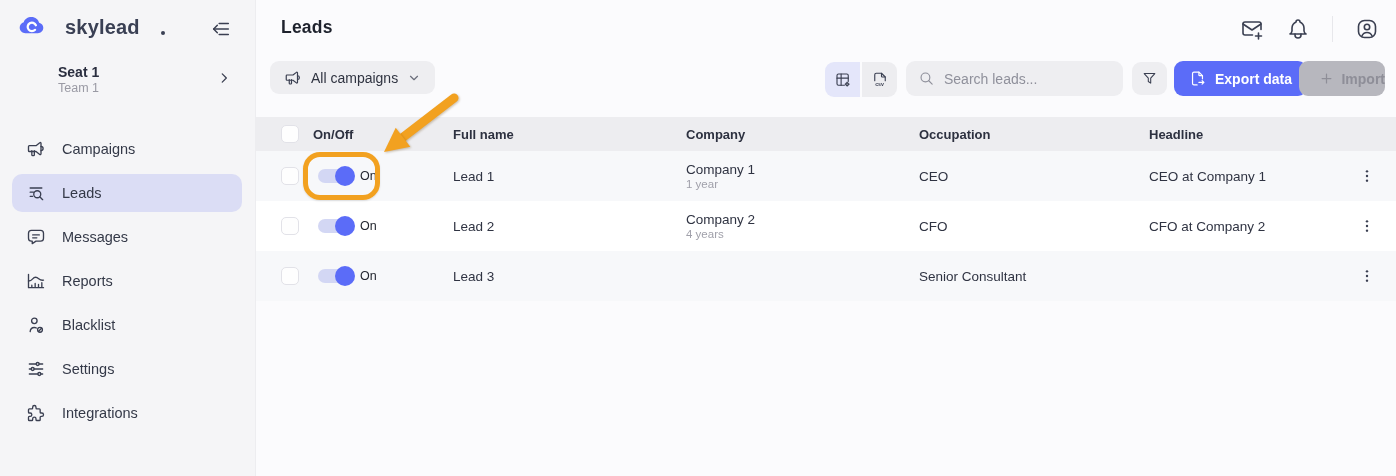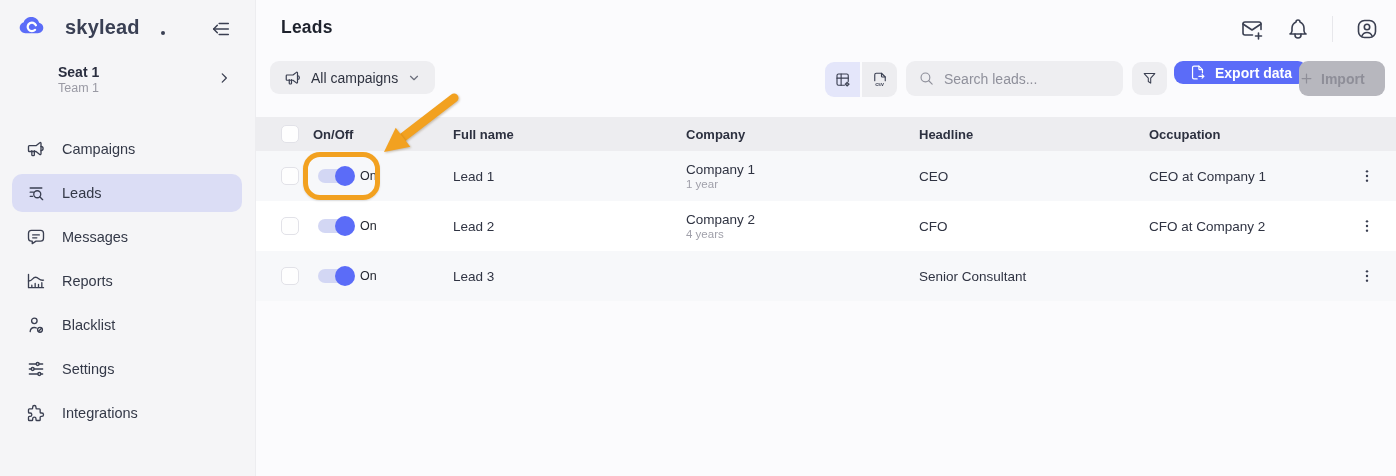--- a/index.html
+++ b/index.html
@@ -39,23 +39,23 @@
   .seg { position:absolute; left:569px; top:62px; display:flex; gap:2px; }
   .seg-btn { width:35px; height:35px; display:flex; align-items:center; justify-content:center; cursor:pointer; background:#EDEDF0; }
   .seg-btn.sel { background:#E4E6FA; }
   .seg-btn:first-child { border-radius:9px 0 0 9px; }
   .seg-btn:last-child { border-radius:0 9px 9px 0; }
   .search { position:absolute; left:650px; top:61px; width:217px; height:35px; background:#EEEEF1; border-radius:9px; }
   .search svg { position:absolute; left:12px; top:9px; }
   .search input { position:absolute; left:38px; top:0; width:172px; height:35px; border:none; outline:none; background:transparent; font-family:"Liberation Sans", sans-serif; font-size:14px; color:#2F3340; }
   .search input::placeholder { color:#8F909B; }
   .filter-btn { position:absolute; left:876px; top:62px; width:35px; height:33px; background:#EEEEF1; border-radius:9px; display:flex; align-items:center; justify-content:center; cursor:pointer; }
-  .export-btn { position:absolute; left:918px; top:61px; height:23px; padding:0 15px; background:#5B6CF8; border-radius:9px; display:flex; align-items:center; gap:9px; cursor:pointer; }
+  .export-btn { position:absolute; left:918px; top:61px; height:35px; padding:0 15px; background:#5B6CF8; border-radius:9px; display:flex; align-items:center; gap:9px; cursor:pointer; }
   .export-btn span { color:#fff; font-size:14px; font-weight:600; }
-  .import-btn { position:absolute; left:1043px; top:61px; width:86px; height:35px; background:#B7B7BE; border-radius:9px; display:flex; align-items:center; justify-content:flex-start; gap:7px; cursor:default; }
+  .import-btn { position:absolute; left:1043px; top:61px; width:86px; height:35px; background:#B7B7BE; border-radius:9px; display:flex; align-items:center; justify-content:flex-end; gap:7px; cursor:default; }
   .import-btn span { color:#8E8E98; font-size:14px; font-weight:600; }
 
   
   .table { position:absolute; left:0; right:0; top:117px; }
   .grid { display:grid; grid-template-columns:44px 140px 233px 233px 230px 220px 1fr; align-items:center; }
   .thead { height:34px; background:#EDEDF0; }
   .th { font-size:13px; font-weight:700; color:#2D3140; padding-left:13px; }
   .trow { height:50px; background:#FFFFFF; }
   .trow.alt { background:#F7F8FA; }
   .cell { font-size:13.5px; color:#2F3342; padding-left:13px; }
@@ -286,22 +286,22 @@
     </div>
 
     <div class="table">
       <div class="grid thead">
         <div class="cb-cell">
             <div class="checkbox"></div>
           </div>
         <div class="th">On/Off</div>
         <div class="th">Full name</div>
         <div class="th">Company</div>
+        <div class="th">Occupation</div>
         <div class="th">Headline</div>
-        <div class="th">Occupation</div>
         <div></div>
       </div>
 
       <div class="grid trow alt">
         <div class="cb-cell">
             <div class="checkbox"></div>
           </div>
         <div class="toggle-cell">
           <div class="toggle">
               <div class="knob"></div>

